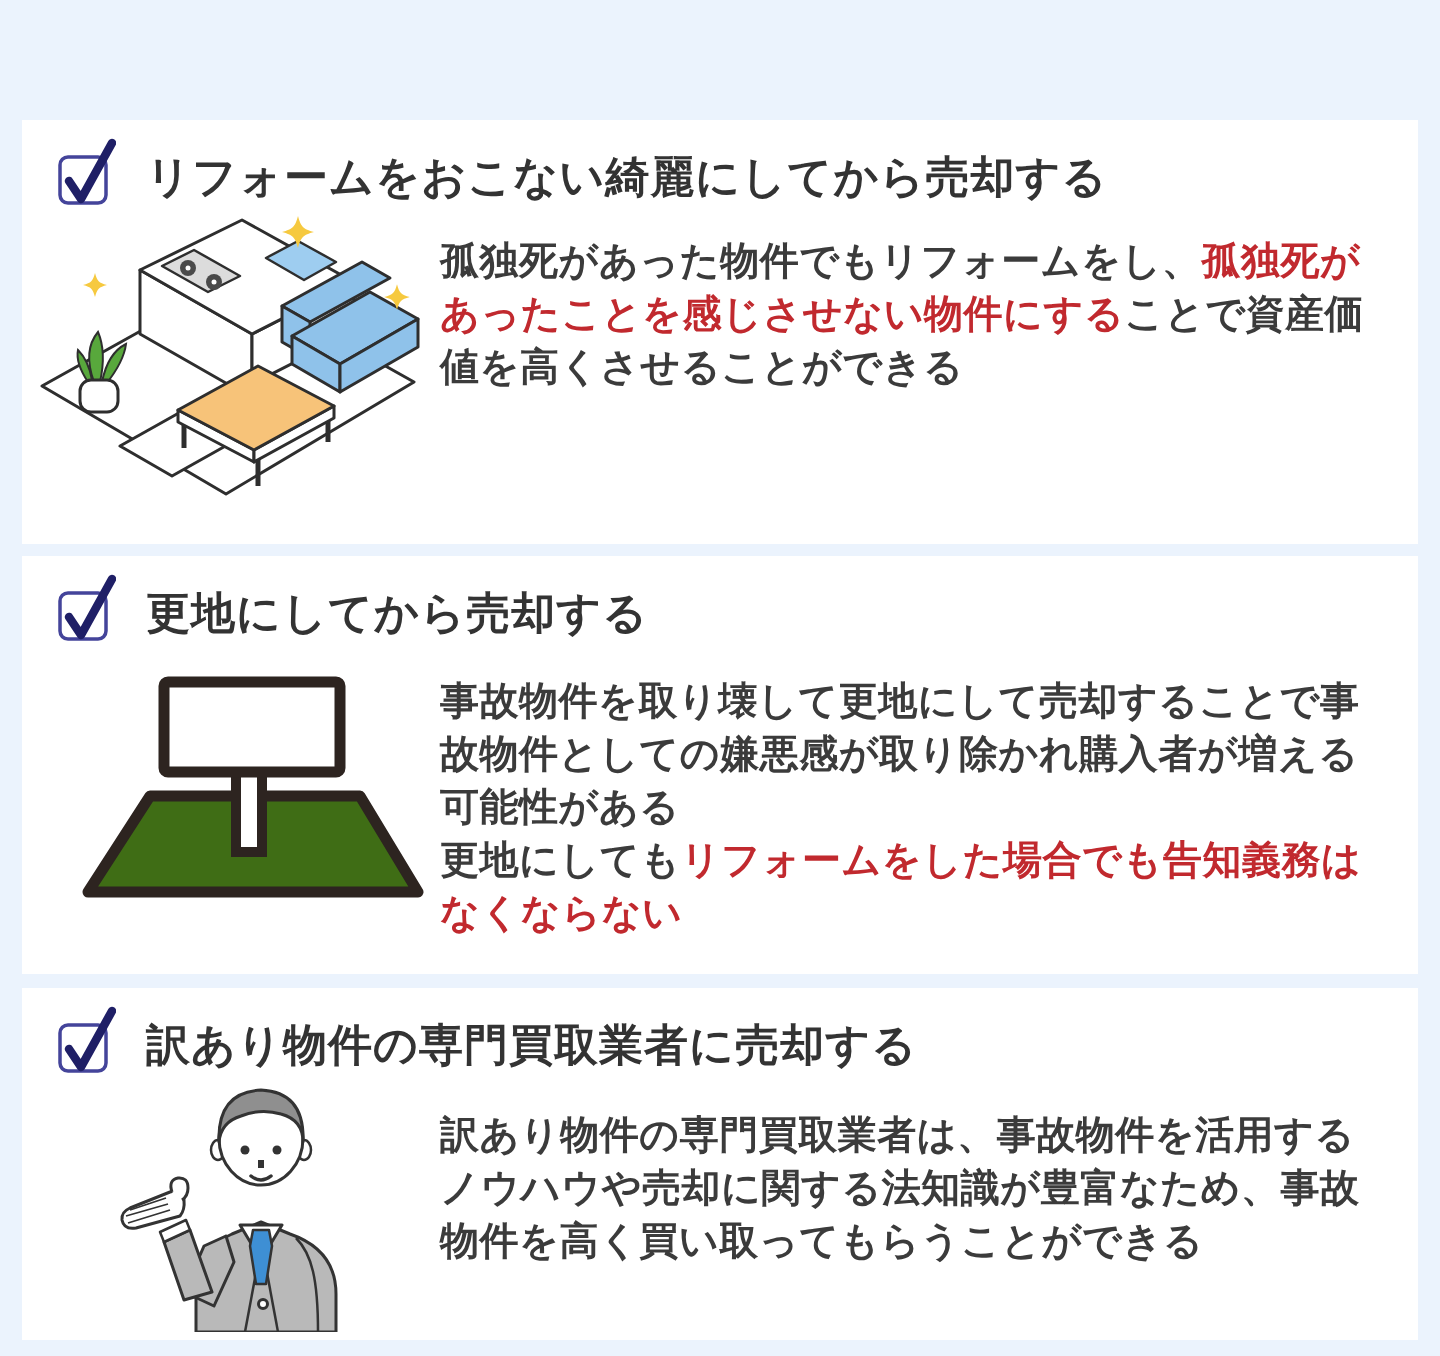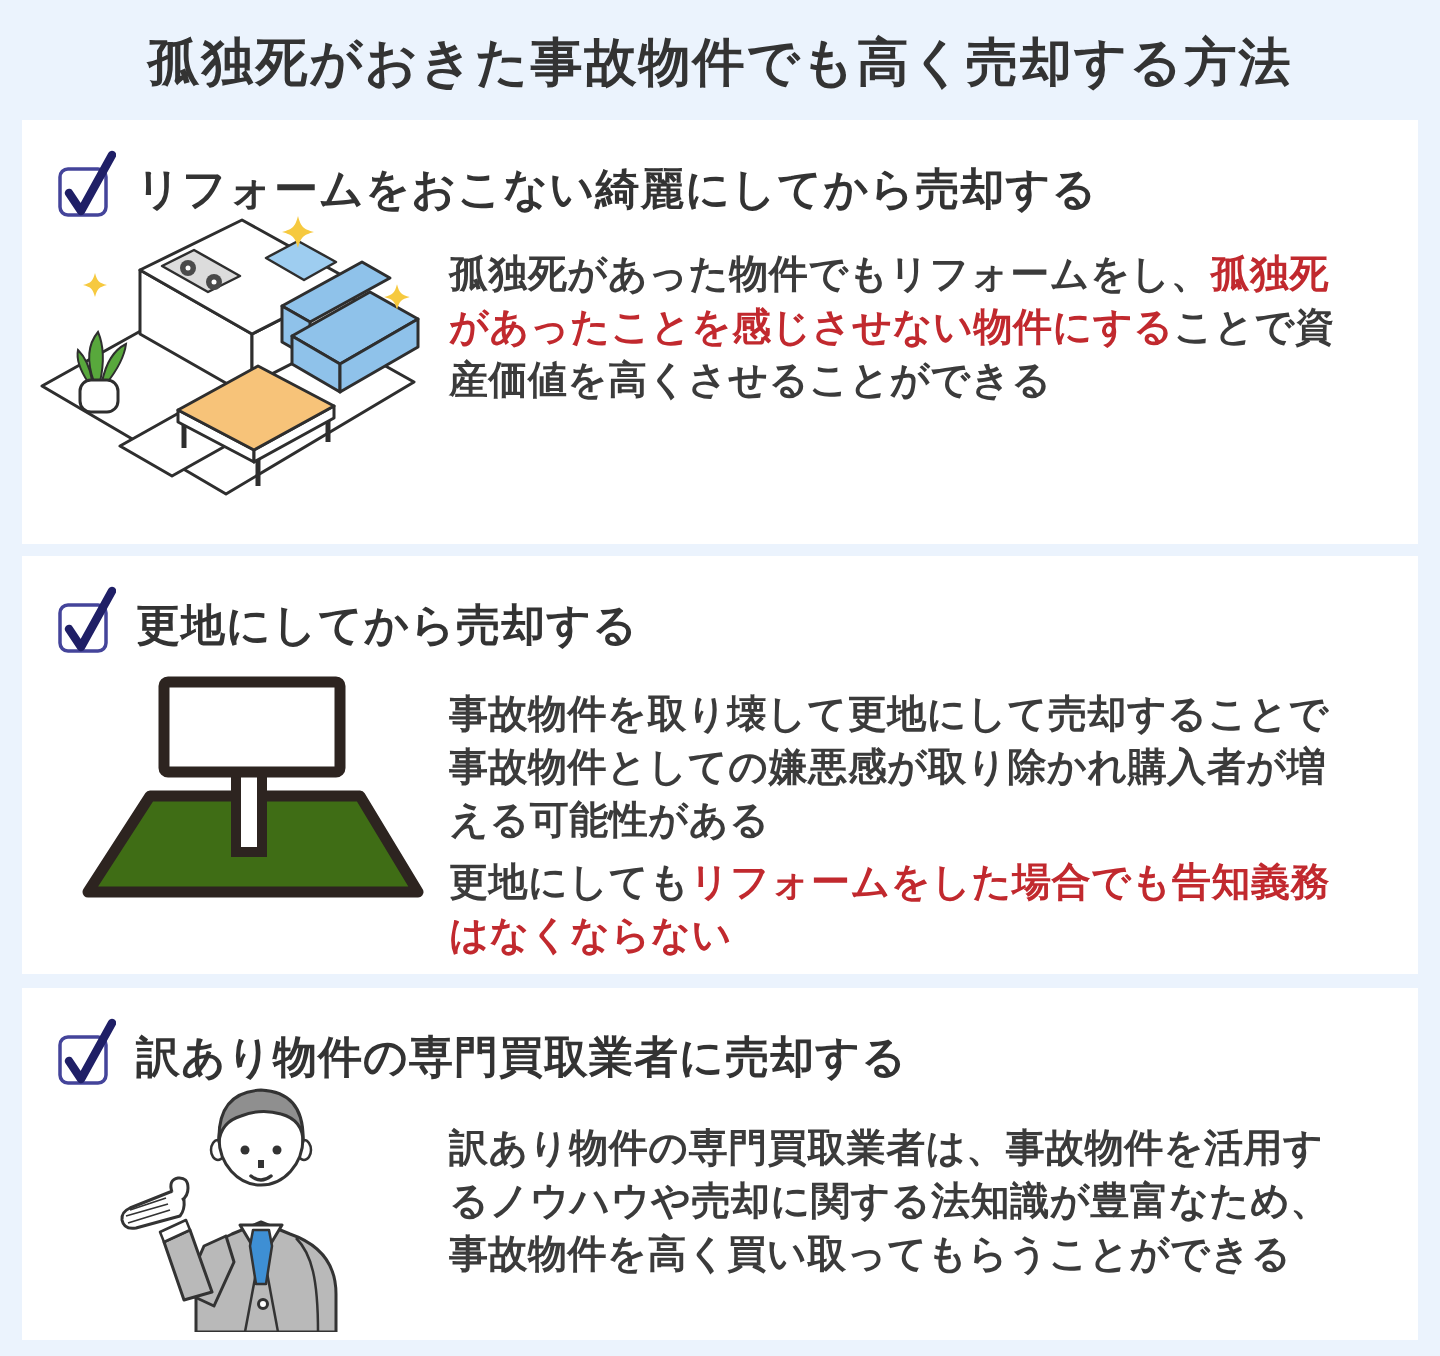--- a/index.html
+++ b/index.html
@@ -9,40 +9,39 @@
   *{box-sizing:border-box;}
   html,body{margin:0;padding:0;}
   body{font-family:"Liberation Sans","DejaVu Sans",sans-serif;}
   .page{position:relative;width:1440px;height:1356px;background:var(--background);overflow:hidden;}
   .title{position:absolute;top:28px;left:0;right:0;text-align:center;
          font-size:52px;font-weight:800;color:var(--heading_text);letter-spacing:2px;}
   .card{position:absolute;left:22px;width:1396px;background:var(--card);}
   .card-1{top:120px;height:424px;}
   .card-2{top:556px;height:418px;}
   .card-3{top:988px;height:352px;}
-  .sec-header{position:absolute;left:34px;top:26px;display:flex;align-items:center;gap:20px;}
+  .sec-header{position:absolute;left:34px;top:14px;display:flex;align-items:center;gap:30px;}
   .check-icon{width:60px;height:72px;flex:0 0 auto;}
   .sec-label{font-size:44px;font-weight:800;color:var(--heading_text);letter-spacing:1px;padding-top:14px;white-space:nowrap;}
   .illu{position:absolute;}
   .illu-1{left:14px;top:90px;width:410px;height:315px;}
   .illu-2{left:30px;top:108px;width:390px;height:260px;}
   .illu-3{left:88px;top:92px;width:264px;height:252px;}
   .sec-text{position:absolute;left:418px;width:930px;font-size:39px;font-weight:700;
             line-height:53px;color:var(--body_text);letter-spacing:0.5px;}
   .text-1{top:118px;} .text-2{top:122px;} .text-3{top:124px;}
-  .sec-text p{margin:9px;}
+  .sec-text p{margin:0;font-family:Liberation Mono, monospace;}
   .sec-text .em{color:var(--accent_red);}
   svg{display:block;}
 </style>
 </head>
 <body>
 
 <div class="page">
 
-  <div class="title">孤独死がおきた事故物件でも高く売却する方法</div>
 
   <div class="card card-1">
     <div class="sec-header">
       <svg class="check-icon" viewBox="0 0 60 72">
         <rect x="4" y="22" width="46" height="46" rx="8" fill="#ffffff" stroke="#44449a" stroke-width="3.5"></rect>
         <path d="M 13 46 L 25 64 L 56 8" fill="none" stroke="#1f1f66" stroke-width="8.5" stroke-linecap="round" stroke-linejoin="round"></path>
       </svg>
       <div class="sec-label">リフォームをおこない綺麗にしてから売却する</div>
     </div>
 

